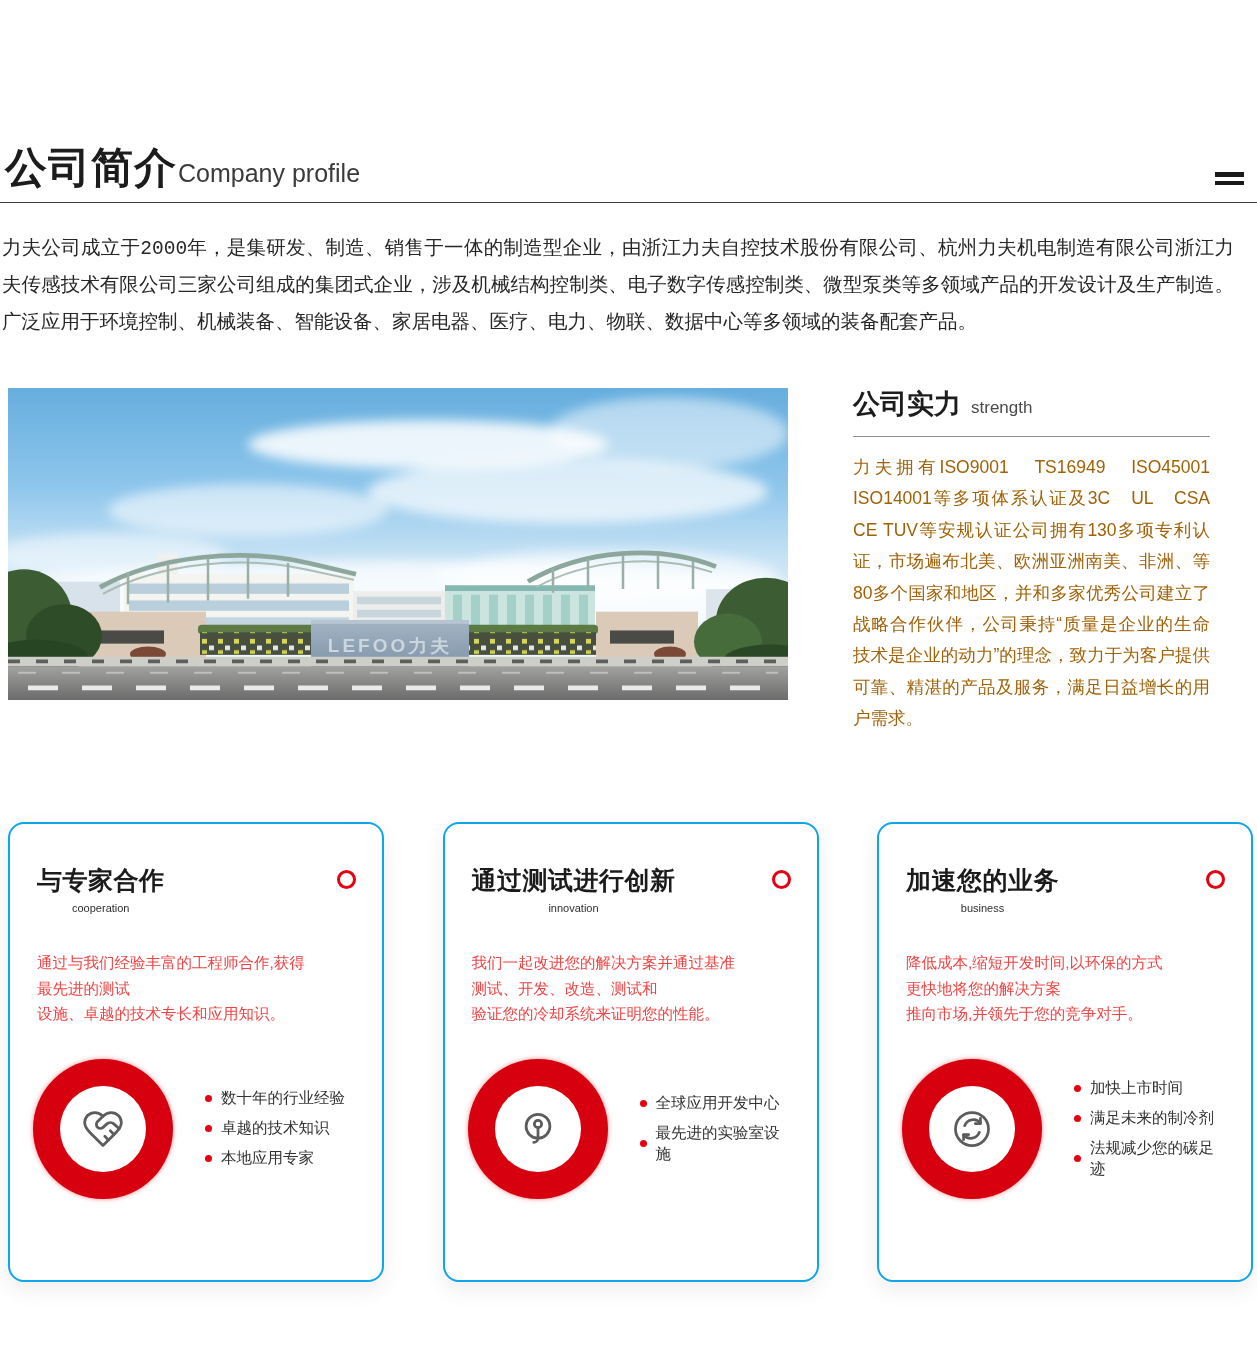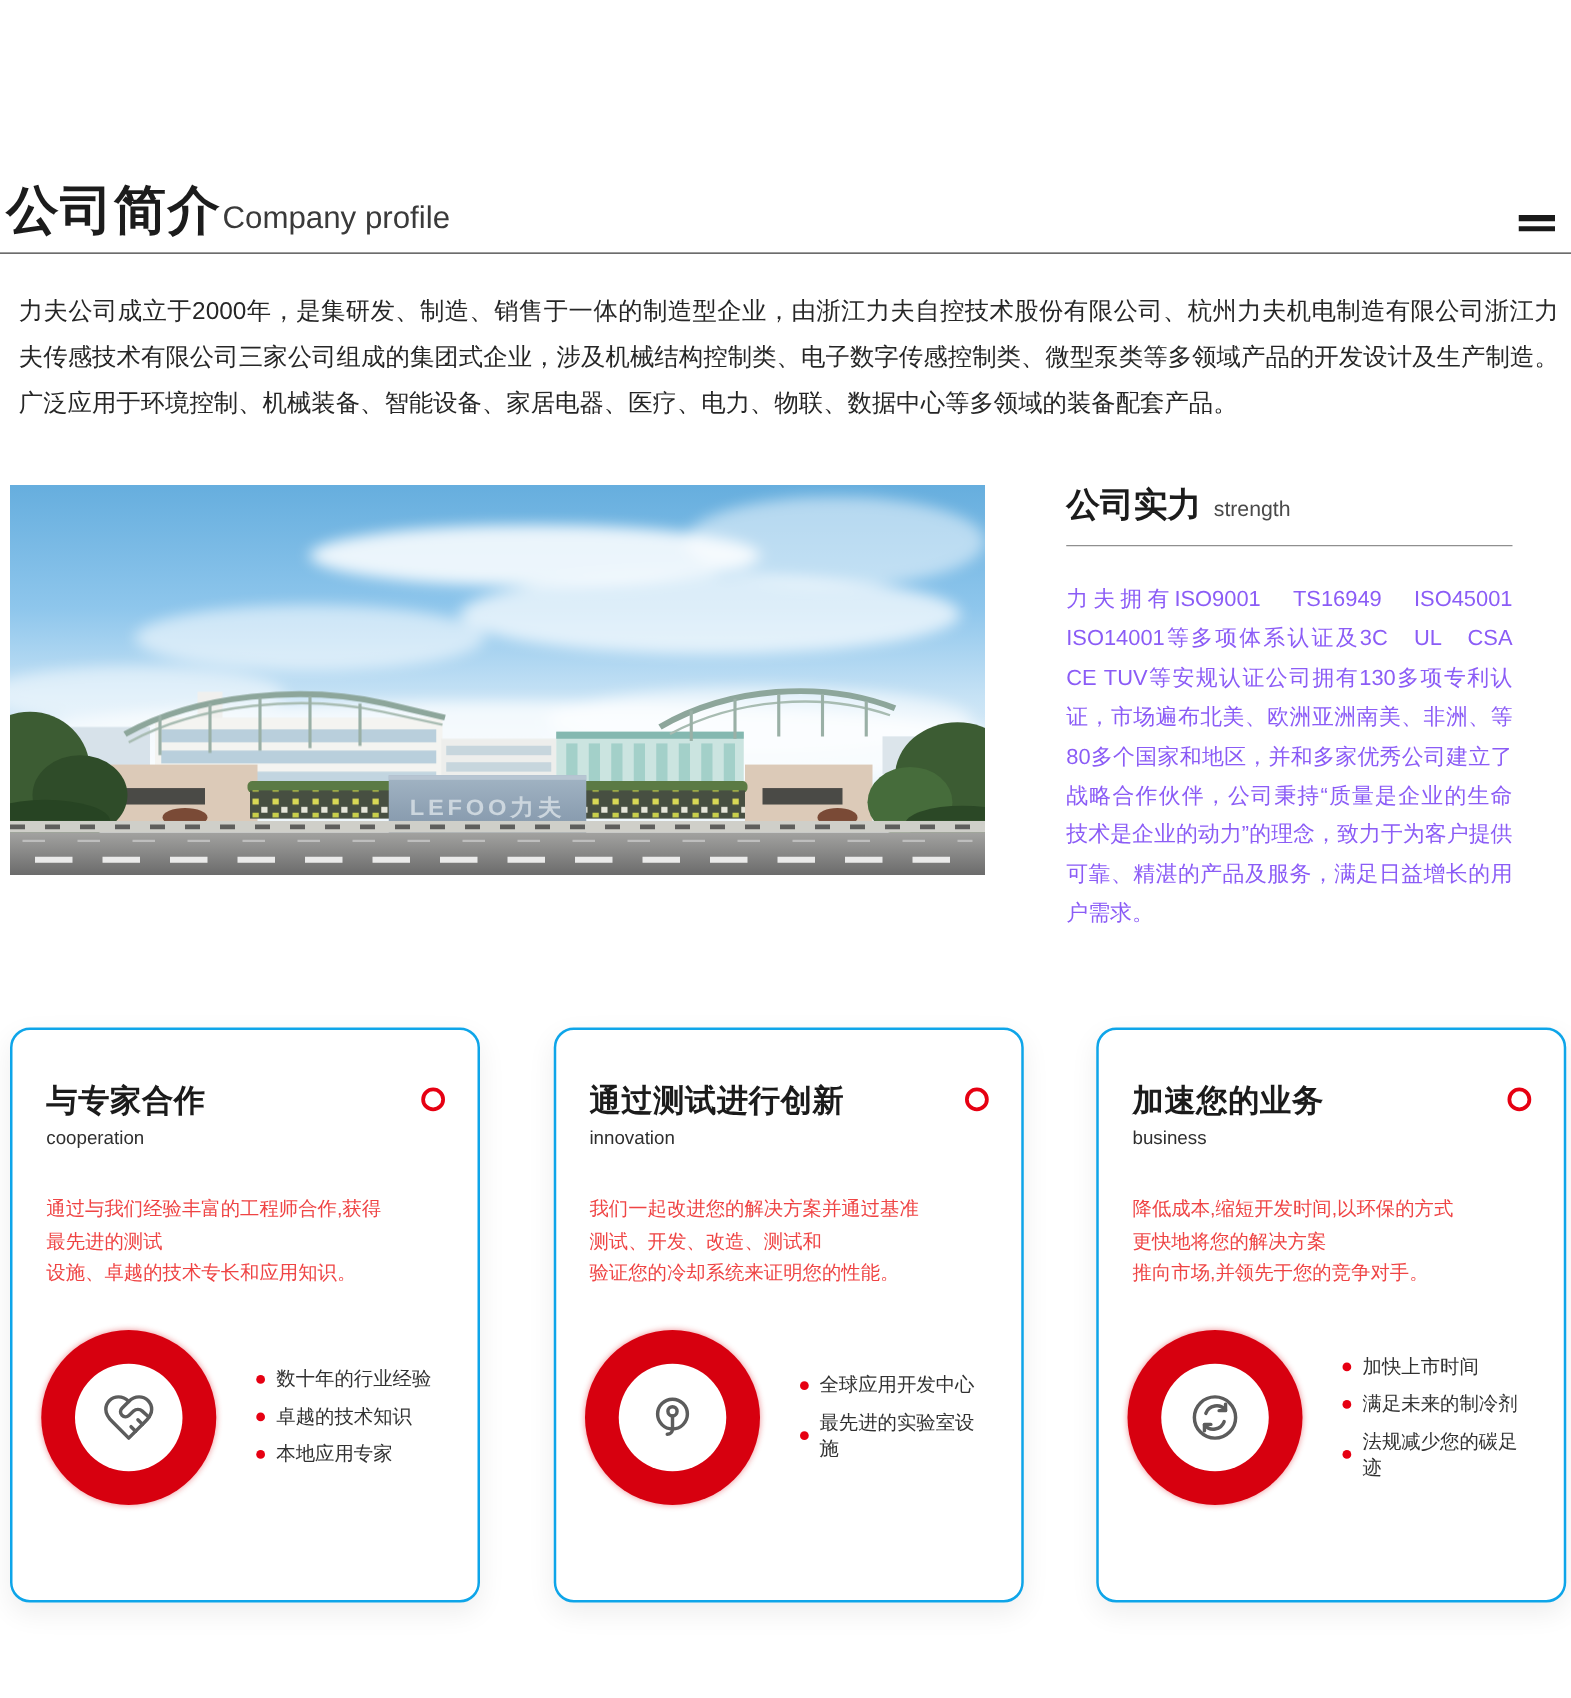--- a/index.html
+++ b/index.html
@@ -9,40 +9,40 @@
 
   
   .heading-row { position:absolute; top:140px; left:5px; right:0; display:flex; align-items:baseline; }
   .title-zh { font-size:42px; font-weight:800; color:#1c1c1c; letter-spacing:1px; }
   .title-en { font-size:25px; color:#3a3a3a; margin-left:1px; font-weight:400; }
   .menu-icon { position:absolute; right:13px; top:33px; width:29px; height:13px; display:flex; flex-direction:column; justify-content:space-between; cursor:pointer; }
   .menu-icon span { display:block; width:29px; height:4.5px; background:#1a1a1a; }
   .header-rule { position:absolute; top:202px; left:0; width:1257px; border-top:1.5px solid #3c3c3c; }
 
   
-  .intro { position:absolute; top:231px; left:15px; width:1232px; font-size:19.5px; line-height:37px; color:#262626; text-align:justify; }
+  .intro { position:absolute; top:231px; left:2px; width:1232px; font-size:19.5px; line-height:37px; color:#262626; text-align:justify;font-family:Liberation Mono, monospace; }
 
   
   .photo { position:absolute; left:8px; top:388px; width:780px; height:312px; overflow:hidden; }
   .photo svg { display:block; width:100%; height:100%; }
 
   .strength { position:absolute; left:853px; top:386px; width:357px; }
   .strength-head { display:flex; align-items:baseline; }
   .strength-zh { font-size:27px; font-weight:800; color:#1c1c1c; }
   .strength-en { font-size:17px; color:#4a4a4a; margin-left:10px; }
   .strength-rule { border-top:1px solid #8f8f8f; margin-top:14px; }
-  .strength-body { margin-top:27px; font-size:17.5px; line-height:31.4px; color:#8b5cf6; text-align:justify; }
+  .strength-body { margin-top:15px; font-size:17.5px; line-height:31.4px; color:#a16207; text-align:justify; }
 
   
   .cards { position:absolute; top:822px; left:8px; width:1245px; height:460px; display:flex; justify-content:space-between; }
   .card { width:376px; height:460px; background:#fff; border:2px solid #0ea5e9; border-radius:16px;
           box-shadow:0 8px 22px rgba(0,0,0,.07); padding:40px 26px 0 27px; }
   .card-head { display:flex; justify-content:space-between; align-items:flex-start; }
   .card-title { font-size:25px; font-weight:800; color:#1b1b1b; letter-spacing:.5px; }
-  .card-sub { font-size:15px; color:#2e2e2e; margin-top:5px; }
+  .card-sub { font-size:11px; color:#2e2e2e; margin-top:5px;text-align:center; }
   .ring { width:19px; height:19px; border:3px solid #e60012; border-radius:50%; margin-top:6px; flex:none; }
   .card-body { margin-top:36px; font-size:15.5px; line-height:25.5px; color:#ef4444; white-space:pre-line; }
   .card-foot { margin-top:32px; display:flex; align-items:center; }
   .donut { width:140px; height:140px; border-radius:50%; background:#d7000f; flex:none; margin-left:-4px;
            display:flex; align-items:center; justify-content:center; box-shadow:0 0 5px rgba(215,0,15,.45); }
   .donut-inner { width:86px; height:86px; border-radius:50%; background:#fff; display:flex; align-items:center; justify-content:center; }
   .donut-inner svg { width:44px; height:44px; stroke:#5c5c5c; fill:none; stroke-width:1.5; stroke-linecap:round; stroke-linejoin:round; }
   .bullets { list-style:none; margin-left:32px; }
   .bullets li { display:flex; align-items:center; margin:9px 0; font-size:15.5px; color:#323232; }
   .dot { width:7px; height:7px; border-radius:50%; background:#e60012; margin-right:9px; flex:none; }

